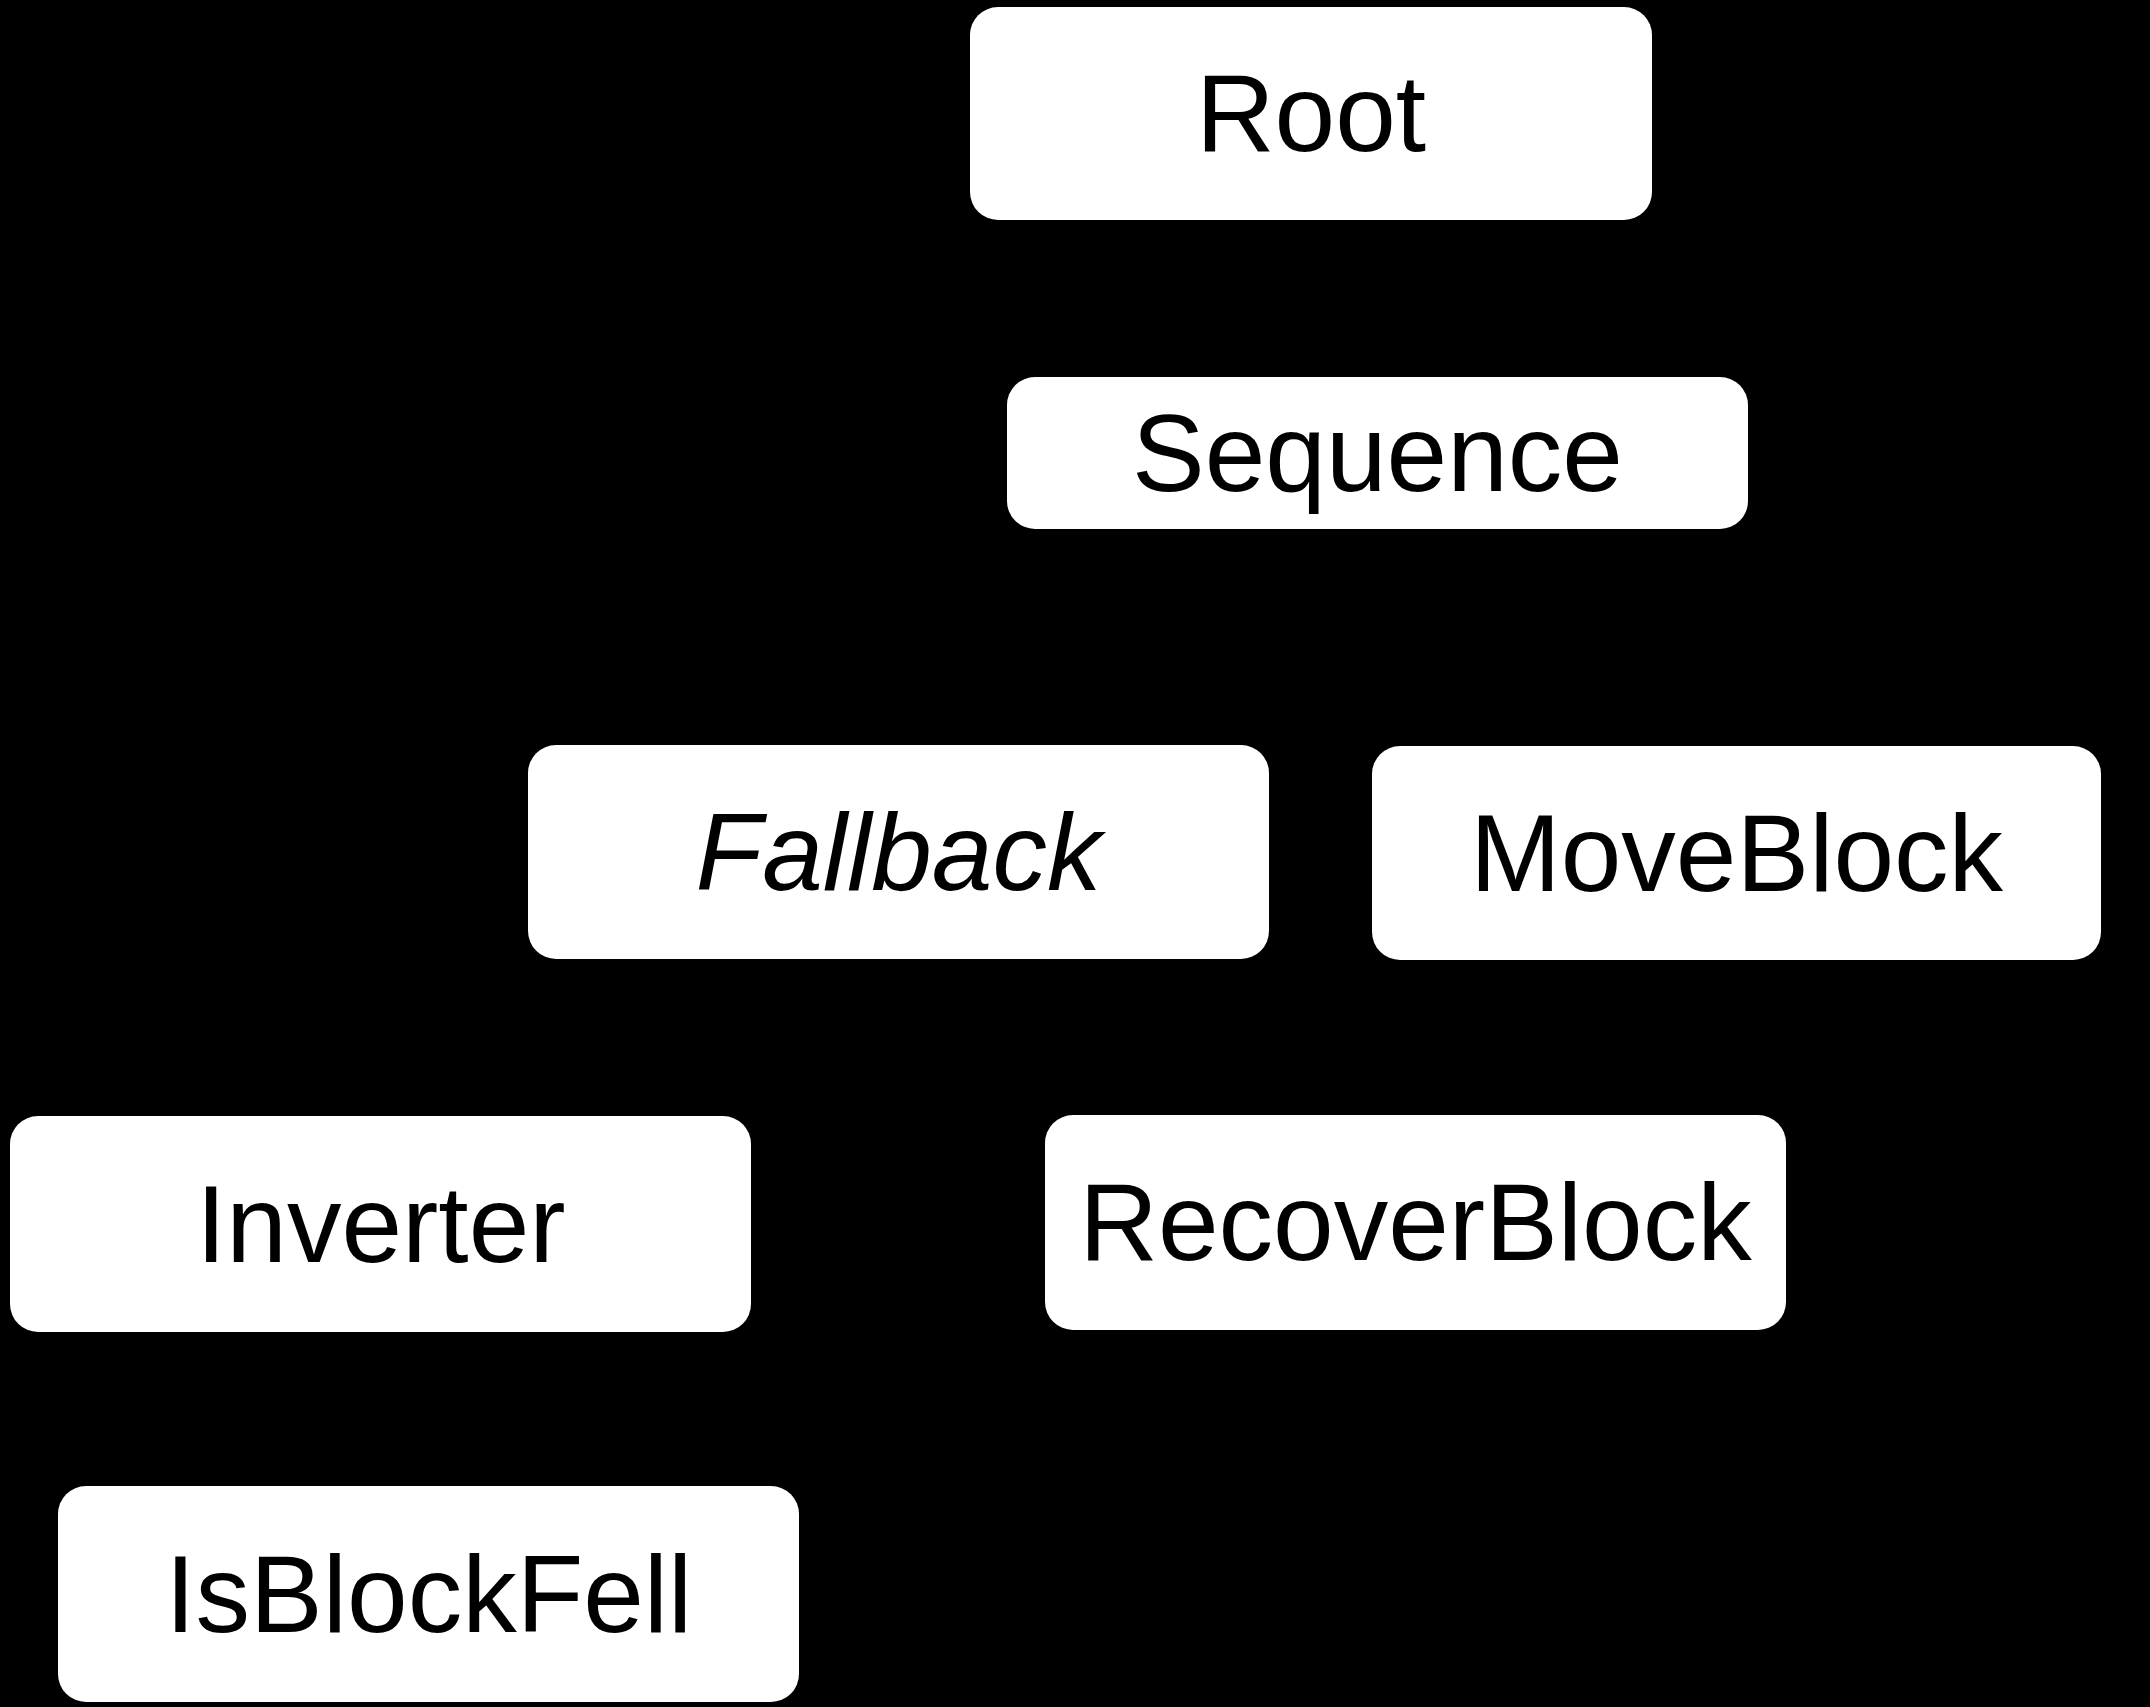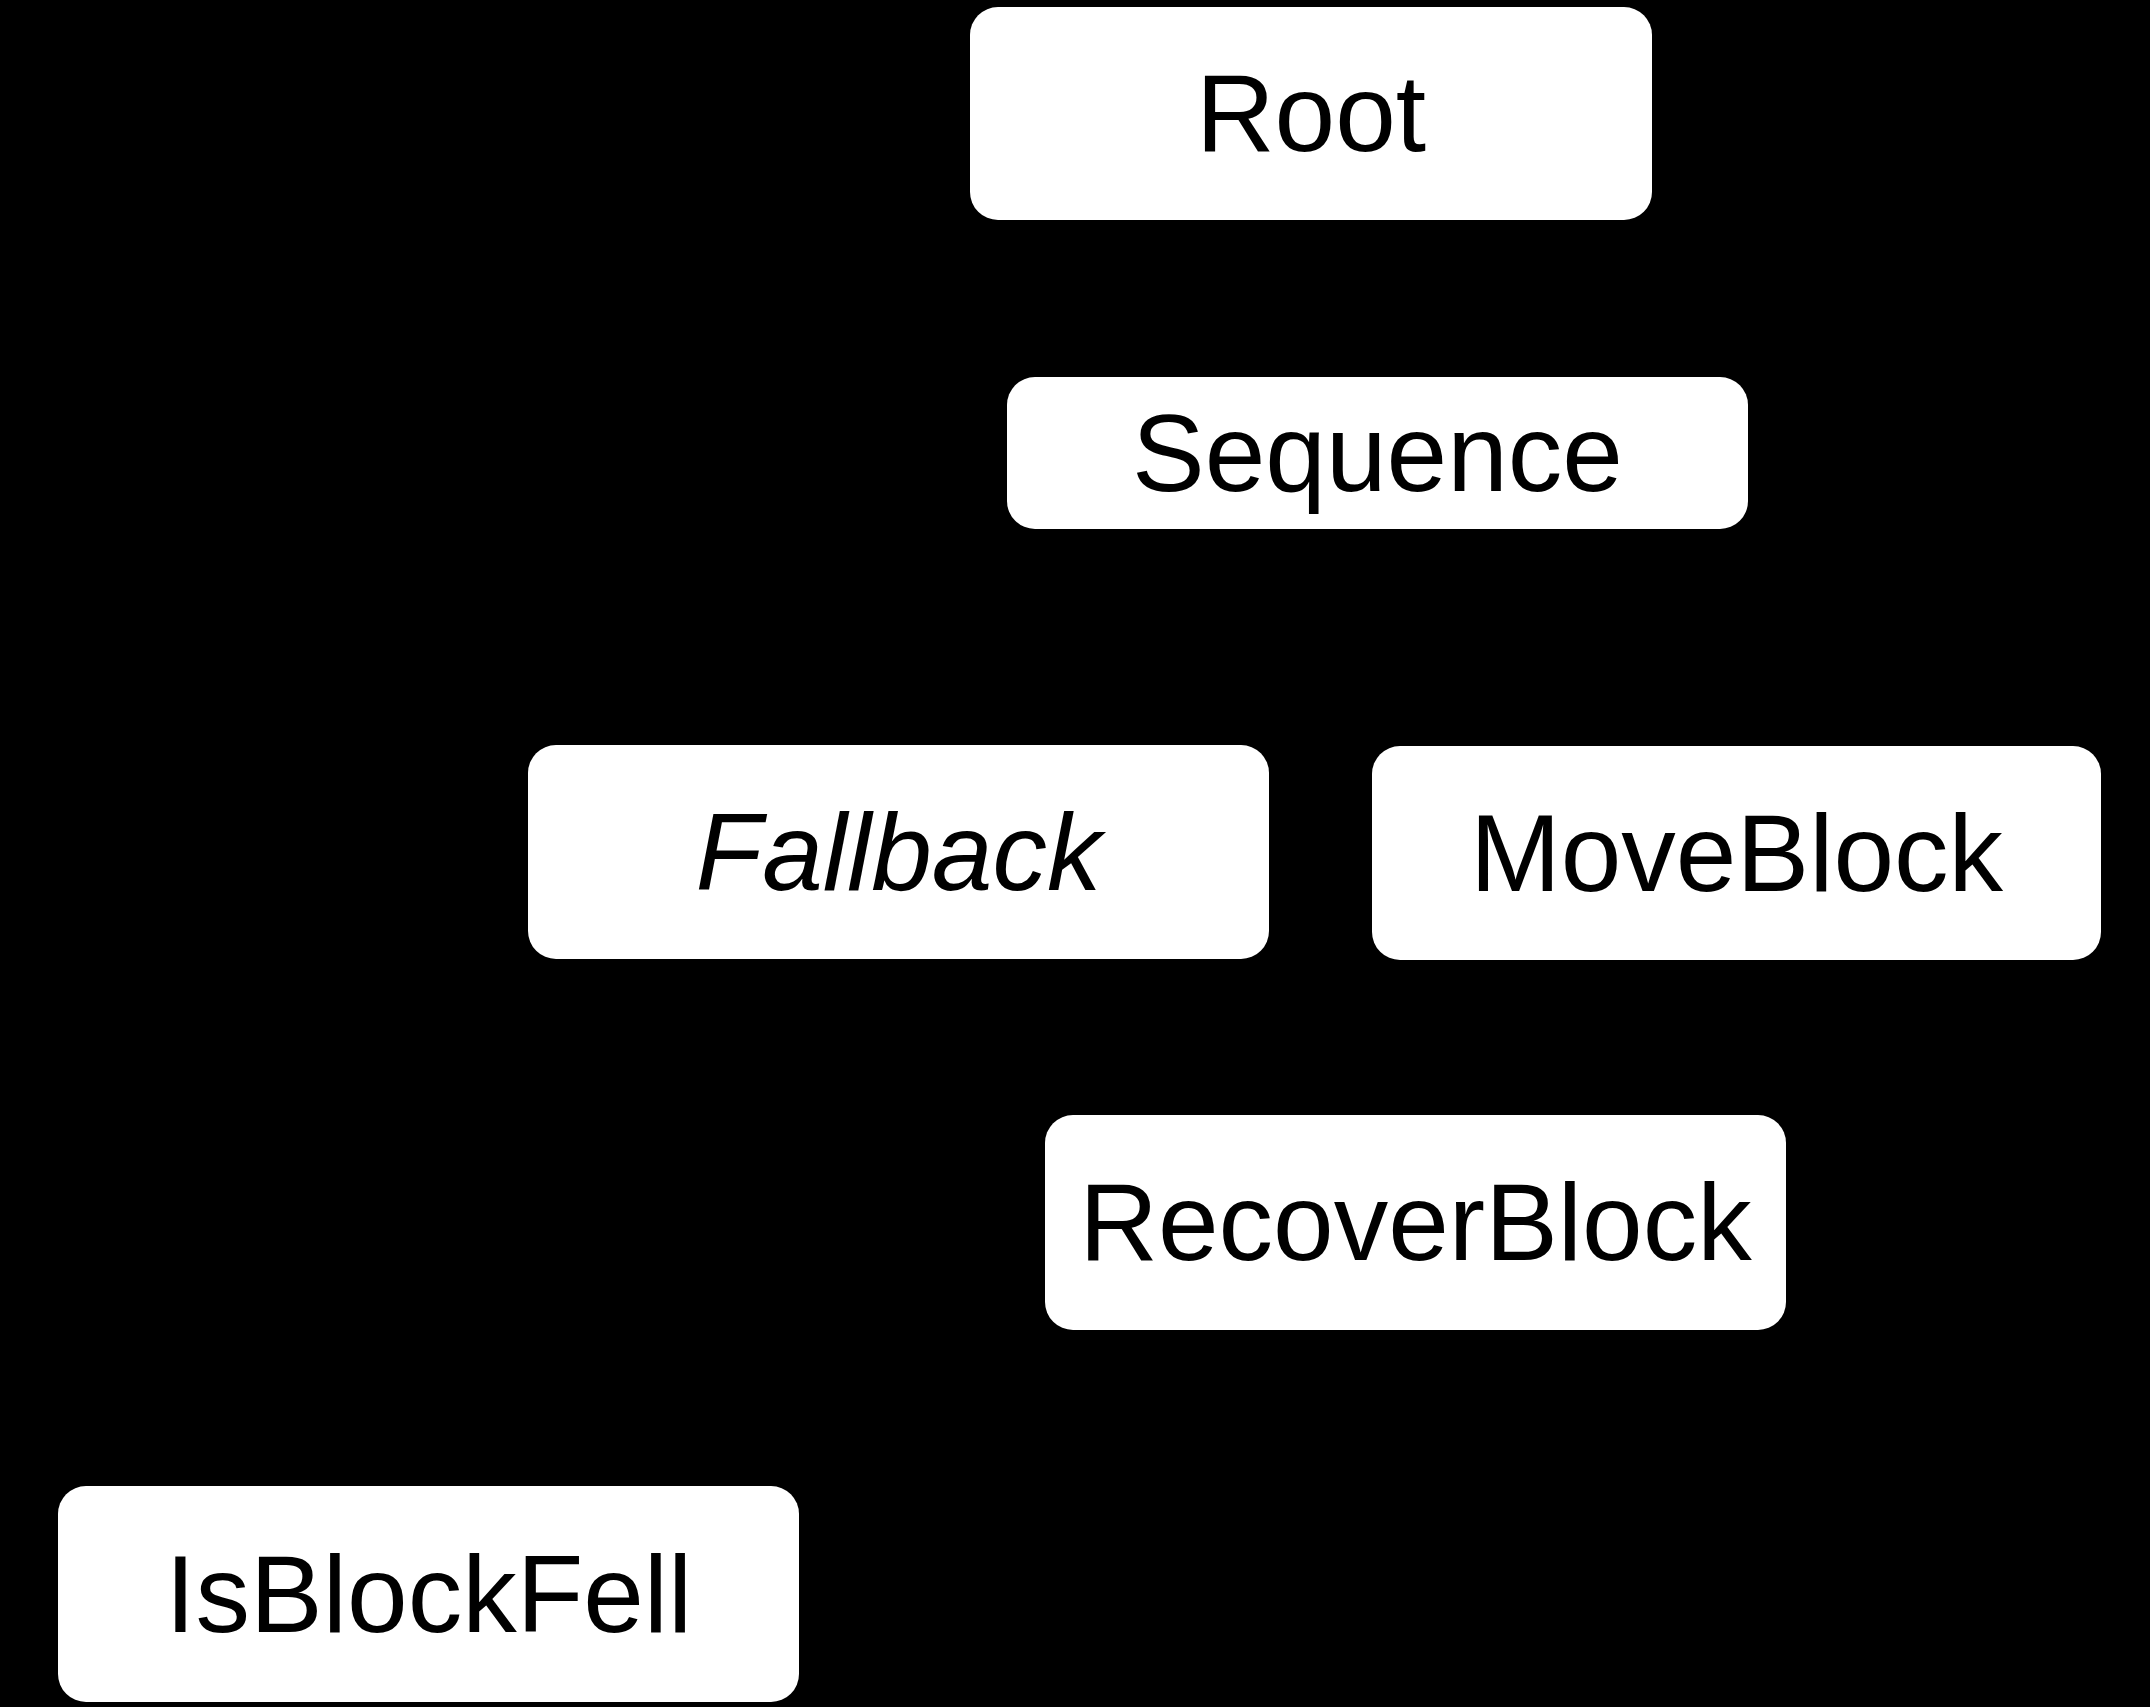--- a/index.html
+++ b/index.html
@@ -50,20 +50,23 @@
   </div>
 
   <div class="node n-fallback">
     <span>Fallback</span>
   </div>
 
   <div class="node n-moveblock">
     <span>MoveBlock</span>
   </div>
 
+  <div class="node n-inverter">
+    <span>Inverter</span>
+  </div>
 
   <div class="node n-recoverblock">
     <span>RecoverBlock</span>
   </div>
 
   <div class="node n-isblockfell">
     <span>IsBlockFell</span>
   </div>
 
 </div>

